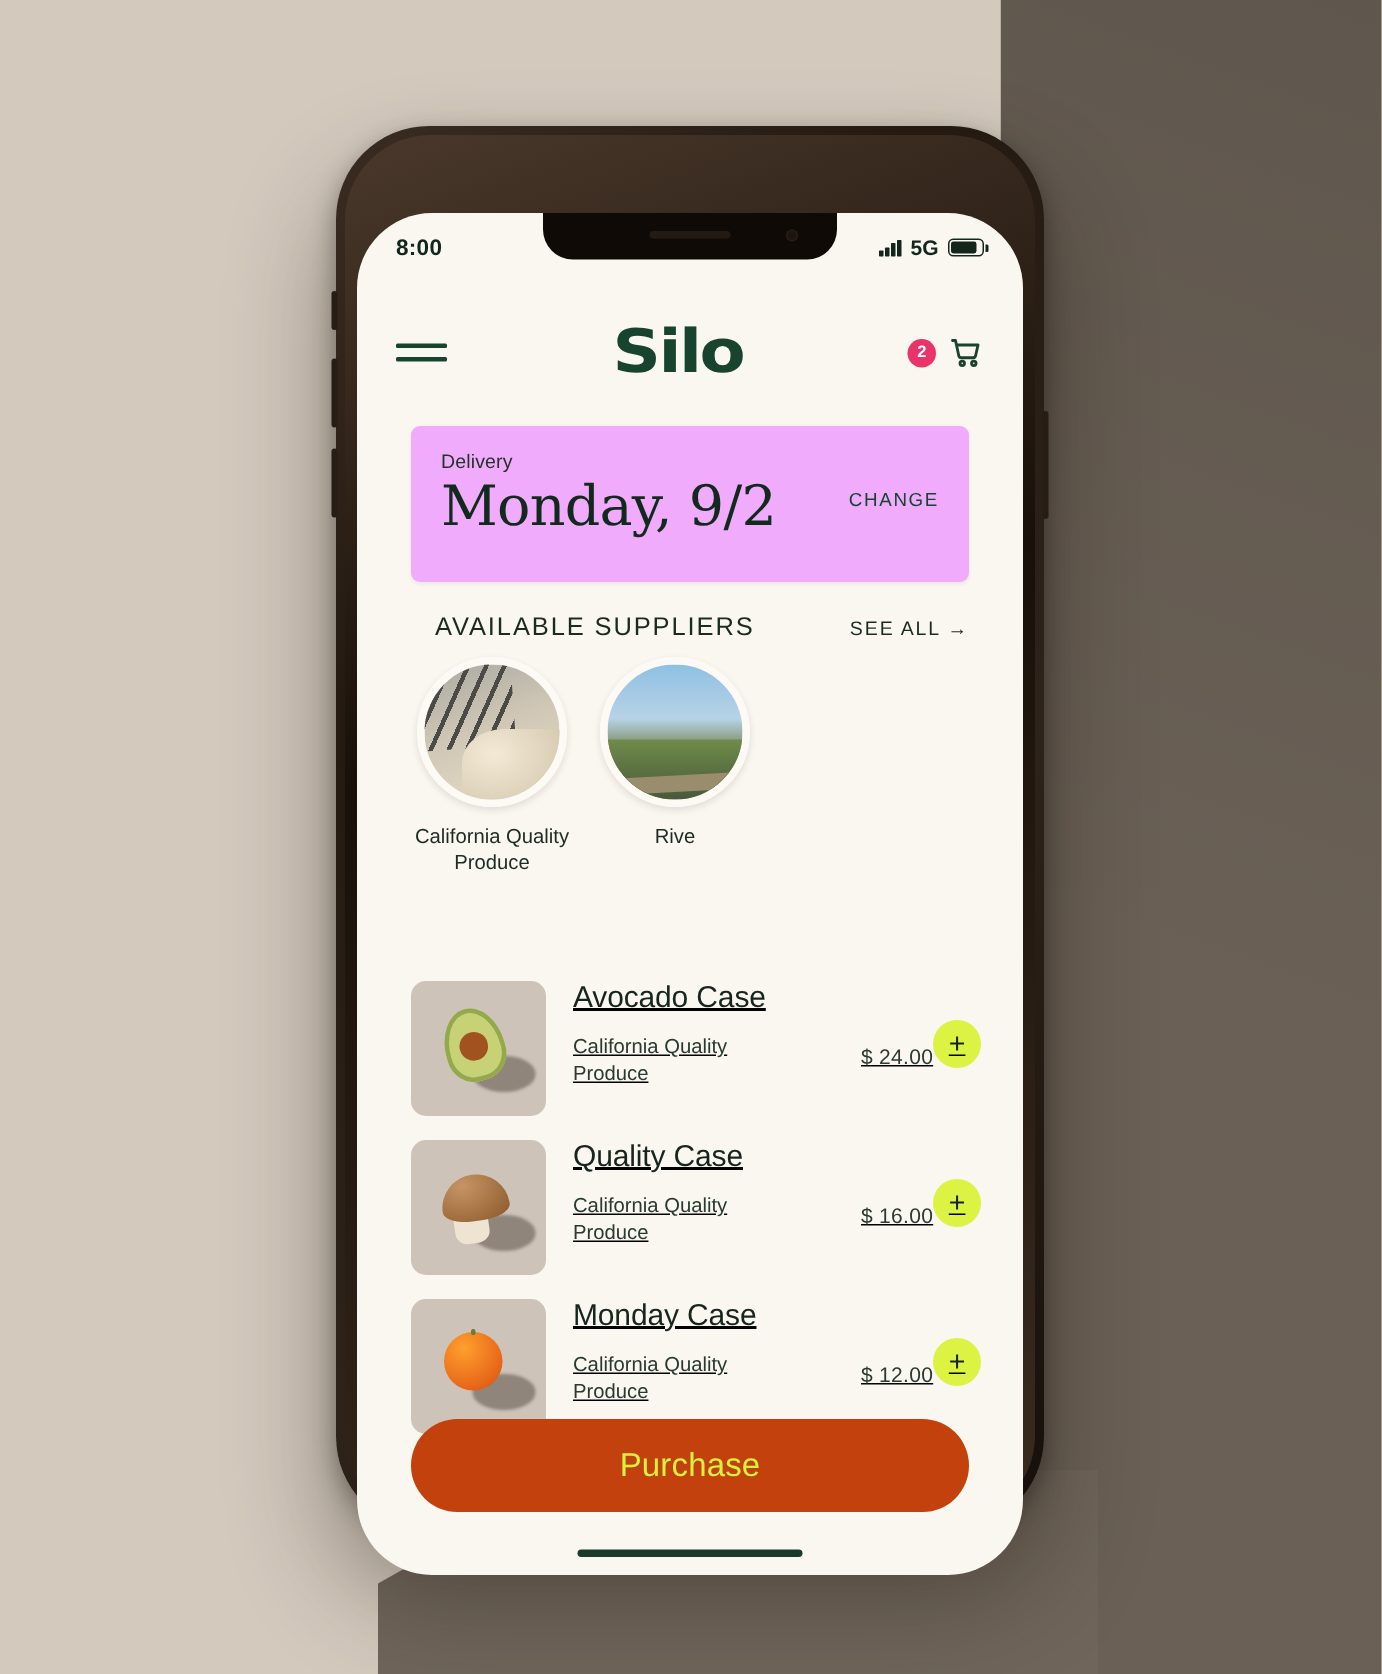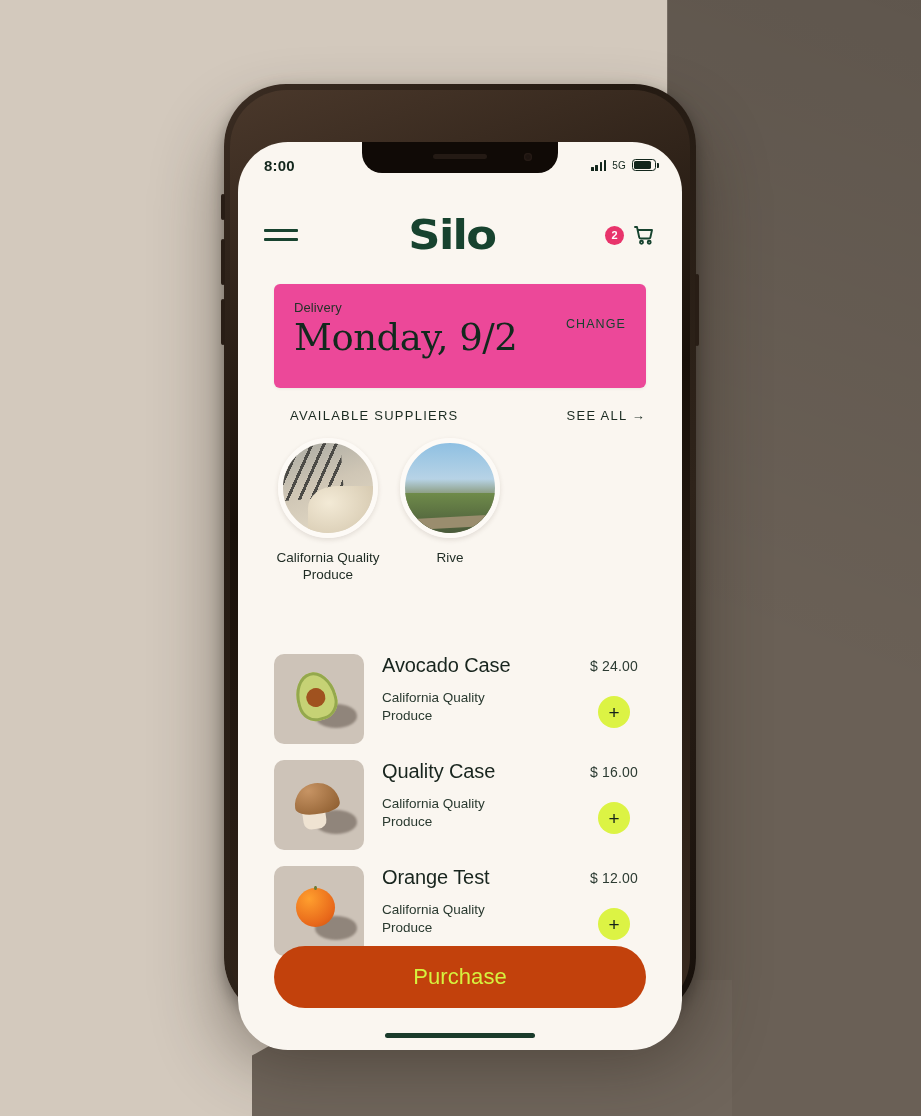--- a/index.html
+++ b/index.html
@@ -74,21 +74,21 @@
     padding:0 26px;box-sizing:border-box;
     color:#12261c;font-size:15px;font-weight:600;letter-spacing:0.2px;
   }
   .status-right{display:flex;align-items:center;gap:6px;}
   .bars{display:flex;align-items:flex-end;gap:1.5px;height:11px;}
   .bars i{display:block;width:2.6px;background:#12261c;border-radius:0.5px;}
   .bars i:nth-child(1){height:4px;}
   .bars i:nth-child(2){height:6px;}
   .bars i:nth-child(3){height:8.5px;}
   .bars i:nth-child(4){height:11px;}
-  .net{font-size:10px;font-weight:400;letter-spacing:0.2px;}
+  .net{font-size:14px;font-weight:700;letter-spacing:0.2px;}
   .battery{
     width:24px;height:12px;border:1.4px solid #12261c;border-radius:3.5px;
     position:relative;box-sizing:border-box;padding:1.4px;
   }
   .battery::after{
     content:"";position:absolute;right:-3.6px;top:3.4px;width:2px;height:4.4px;
     background:#12261c;border-radius:0 1px 1px 0;
   }
   .battery .fill{height:100%;width:88%;background:#12261c;border-radius:1.6px;}
 
@@ -109,41 +109,41 @@
   .cart-badge{
     width:19px;height:19px;border-radius:50%;background:#e8346b;
     color:#fff;font-size:11px;font-weight:700;
     display:flex;align-items:center;justify-content:center;
   }
   .cart-icon{color:#17432f;display:flex;align-items:center;}
 
   
   .delivery-card{
     position:absolute;left:36px;top:142px;width:372px;height:104px;
-    background:#ec4899;border-radius:6px;
+    background:#f0abfc;border-radius:6px;
     box-shadow:0 1px 3px rgba(60,45,30,0.07);
     padding:16px 20px;box-sizing:border-box;
   }
   .delivery-label{font-size:13px;color:#253229;letter-spacing:0.1px;}
-  .delivery-row{display:flex;align-items:flex-start;justify-content:space-between;margin-top:2px;}
+  .delivery-row{display:flex;align-items:center;justify-content:space-between;margin-top:2px;}
   .delivery-date{
     font-family:"DejaVu Serif", serif;
     font-size:37px;color:#12291d;line-height:1.15;letter-spacing:-0.5px;
   }
   .change-btn{
     font-size:12.5px;letter-spacing:1.1px;color:#17432f;font-weight:500;
     margin-bottom:10px;cursor:pointer;
   }
 
   
   .section-head{
     position:absolute;left:52px;right:36px;
     display:flex;align-items:center;justify-content:space-between;
   }
-  .section-title{font-size:13px;letter-spacing:1.25px;color:#1b2b21;}
+  .section-title{font-size:17px;letter-spacing:1.25px;color:#1b2b21;}
   .see-all{font-size:13px;letter-spacing:1.25px;color:#1b2b21;cursor:pointer;}
   #suppliers-head{top:266px;}
 
   .suppliers-row{
     position:absolute;top:296px;left:36px;width:408px;height:150px;
     display:flex;gap:14px;
   }
   .supplier{width:108px;flex:0 0 108px;text-align:center;}
   .supplier-avatar{
     width:100px;height:100px;border-radius:50%;margin:0 auto;
@@ -179,21 +179,21 @@
     box-shadow:-38px 0 0 -14px #c9cdc6;}
 
   .ph-river{background:linear-gradient(180deg,#8fc0e2 0%,#b7d3e6 40%,#7d8a5f 62%,#5f6b45 100%);}
   .ph-river::before{content:"";position:absolute;left:0;bottom:0;width:100%;height:44%;
     background:linear-gradient(180deg,#6f8b4a,#49593a);}
   .ph-river::after{content:"";position:absolute;left:0;bottom:6%;width:100%;height:12%;
     background:#9a8d6e;transform:rotate(-3deg);}
 
   
   #purchases-head{top:480px;}
-  .purchase-list{position:absolute;top:508px;left:36px;width:380px;}
+  .purchase-list{position:absolute;top:508px;left:36px;width:380px;text-decoration:underline;}
   .purchase-row{
     display:flex;align-items:flex-start;gap:18px;height:106px;margin-bottom:0;
     position:relative;
   }
   .thumb{
     width:90px;height:90px;flex:0 0 90px;border-radius:10px;
     background:#cdc3b8;position:relative;overflow:hidden;margin-top:4px;
   }
   .thumb .shadowblob{
     position:absolute;left:46%;top:56%;width:46%;height:26%;
@@ -221,22 +221,22 @@
     background:radial-gradient(circle at 34% 28%,#ff9f2e,#e8681a 68%,#c8520f);
     border-radius:50%;
   }
   .orange::after{content:"";position:absolute;left:46%;top:-5%;width:8%;height:12%;
     background:#6d7c34;border-radius:40%;}
 
   .p-info{flex:1;padding-top:4px;min-width:0;}
   .p-name{font-size:20px;color:#18251e;letter-spacing:-0.1px;}
   .p-supplier{font-size:13.5px;color:#2a3a30;line-height:1.3;margin-top:12px;max-width:150px;}
   .p-right{
-    width:80px;flex:0 0 80px;display:flex;flex-direction:column;
-    align-items:center;padding-top:8px;
+    width:80px;flex:0 0 80px;display:flex;flex-direction:row;
+    align-items:flex-end;padding-top:8px;
   }
   .p-price{font-size:14px;color:#2c3b32;letter-spacing:0.2px;white-space:nowrap;}
   .add-btn{
     margin-top:22px;width:32px;height:32px;border-radius:50%;
     background:#dcf344;display:flex;align-items:center;justify-content:center;
     color:#15231b;font-size:19px;line-height:1;cursor:pointer;
   }
 
   
   .cta{
@@ -363,21 +363,21 @@
           <div class="add-btn">+</div>
         </div>
       </div>
 
       <div class="purchase-row">
         <div class="thumb">
           <div class="shadowblob"></div>
           <div class="orange"></div>
         </div>
         <div class="p-info">
-          <div class="p-name">Orange Test</div>
+          <div class="p-name">Monday Case</div>
           <div class="p-supplier">California Quality Produce</div>
         </div>
         <div class="p-right">
           <div class="p-price">$ 12.00</div>
           <div class="add-btn">+</div>
         </div>
       </div>
 
     </div>
 

